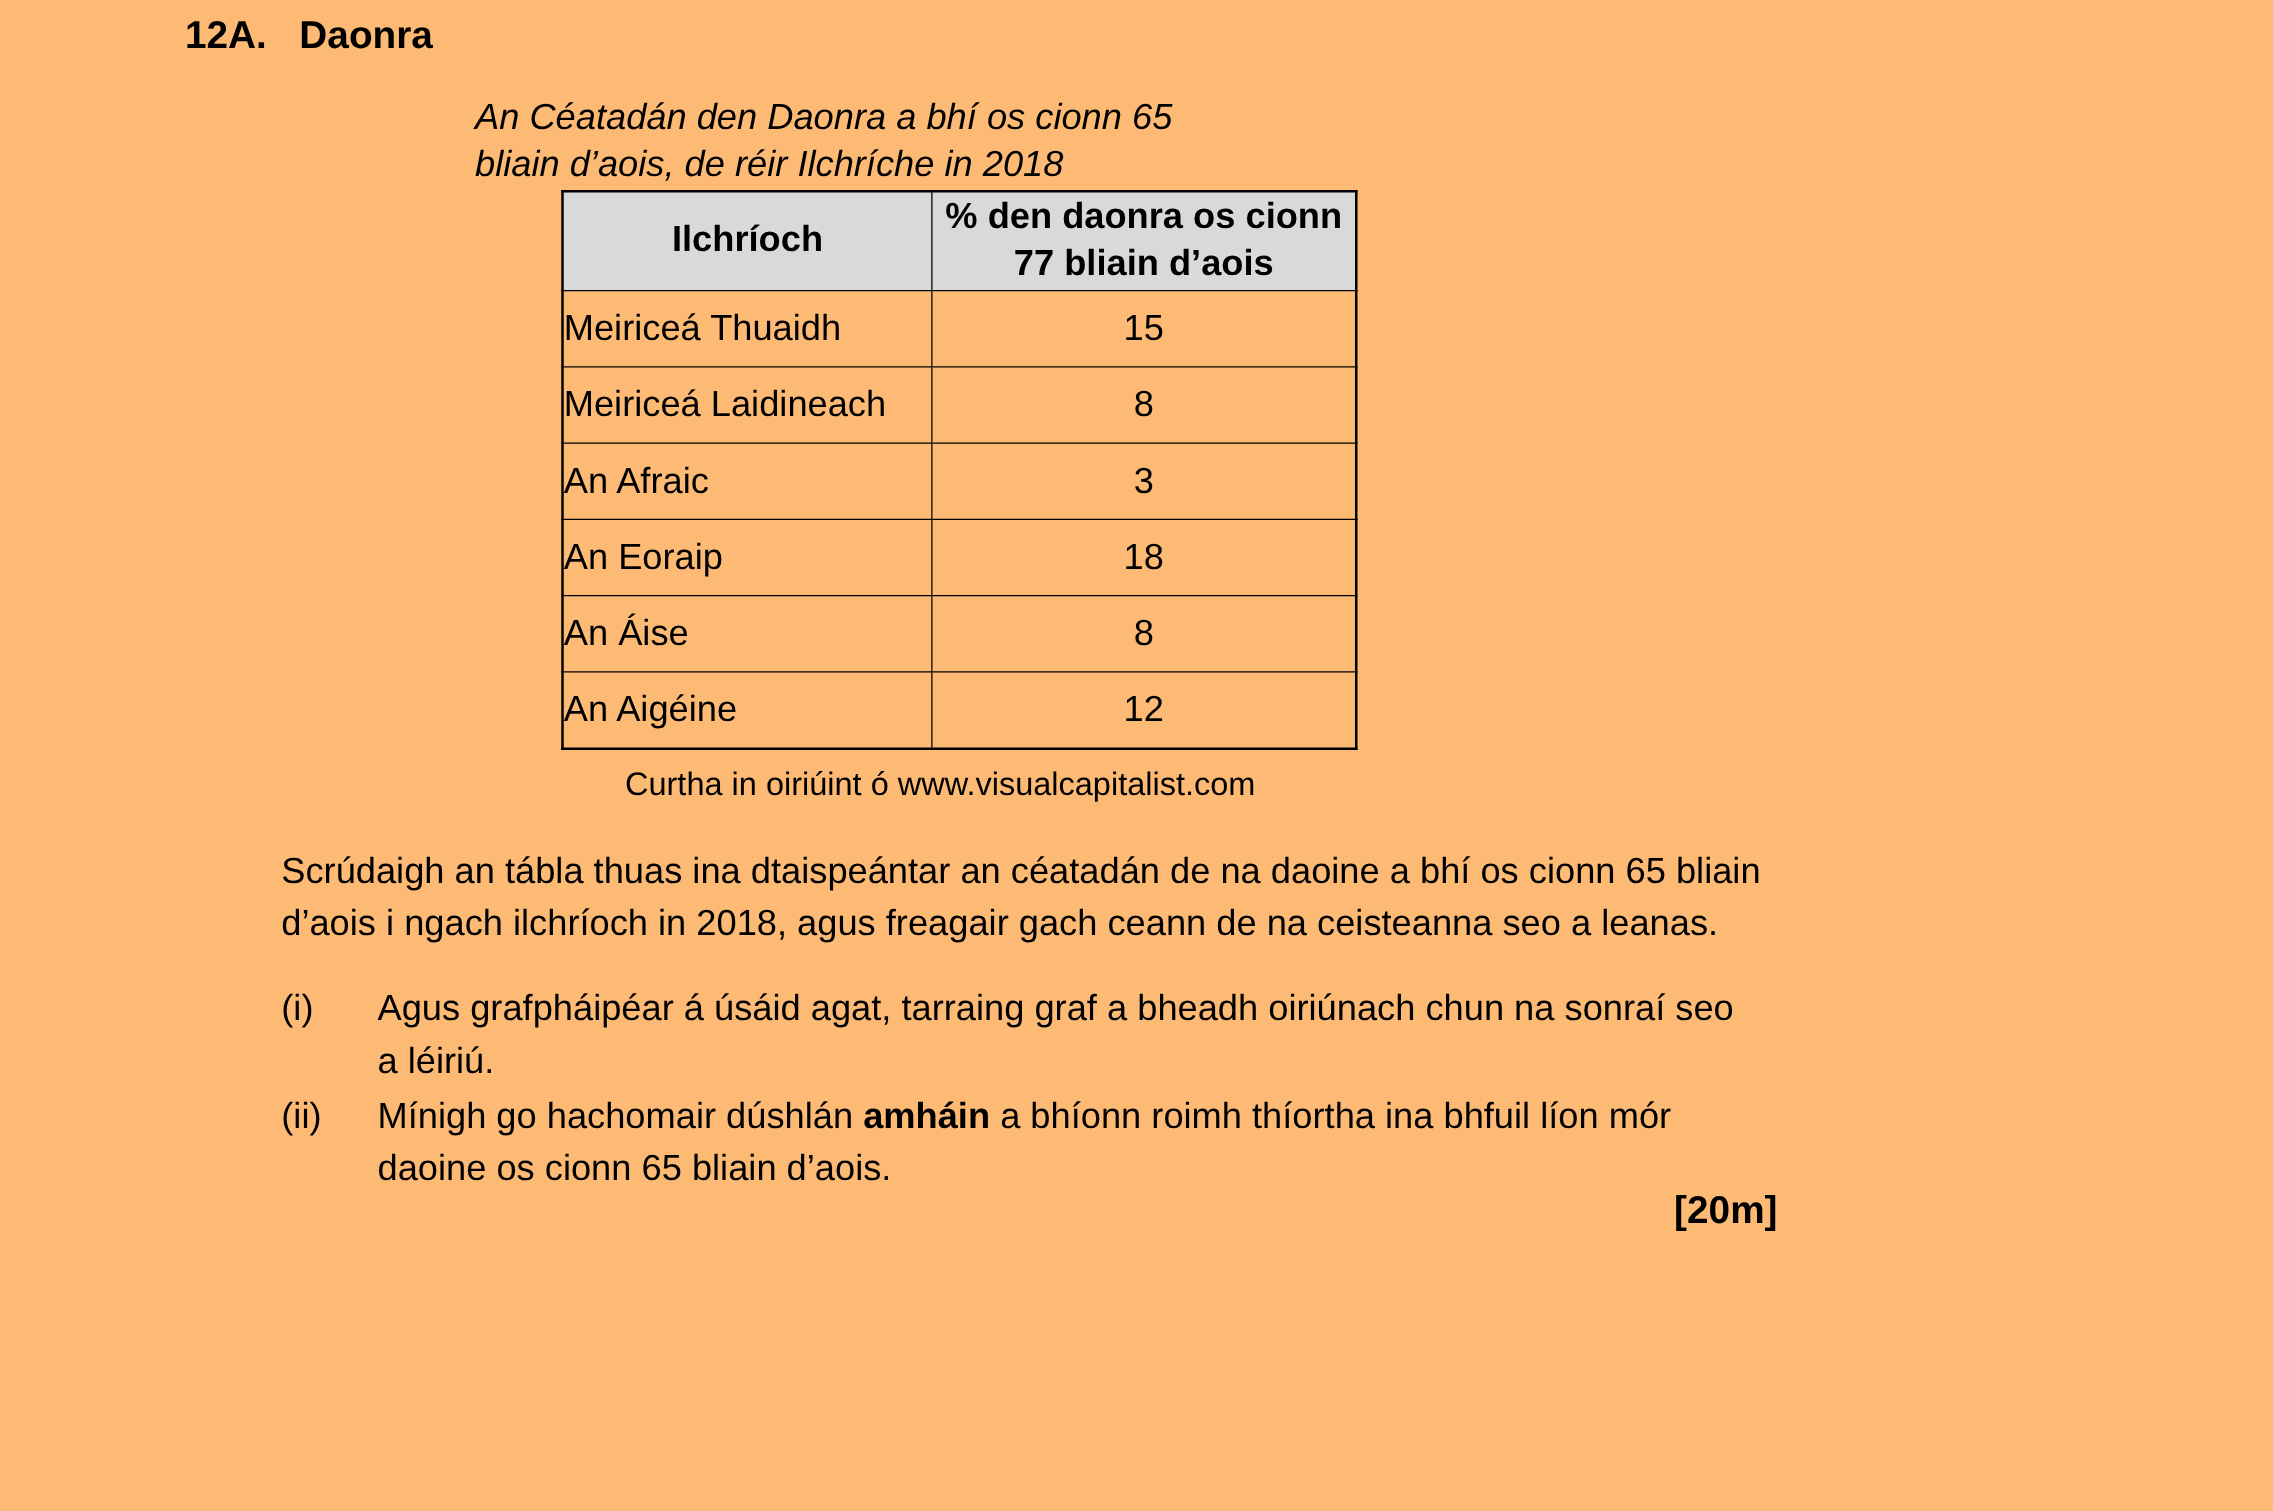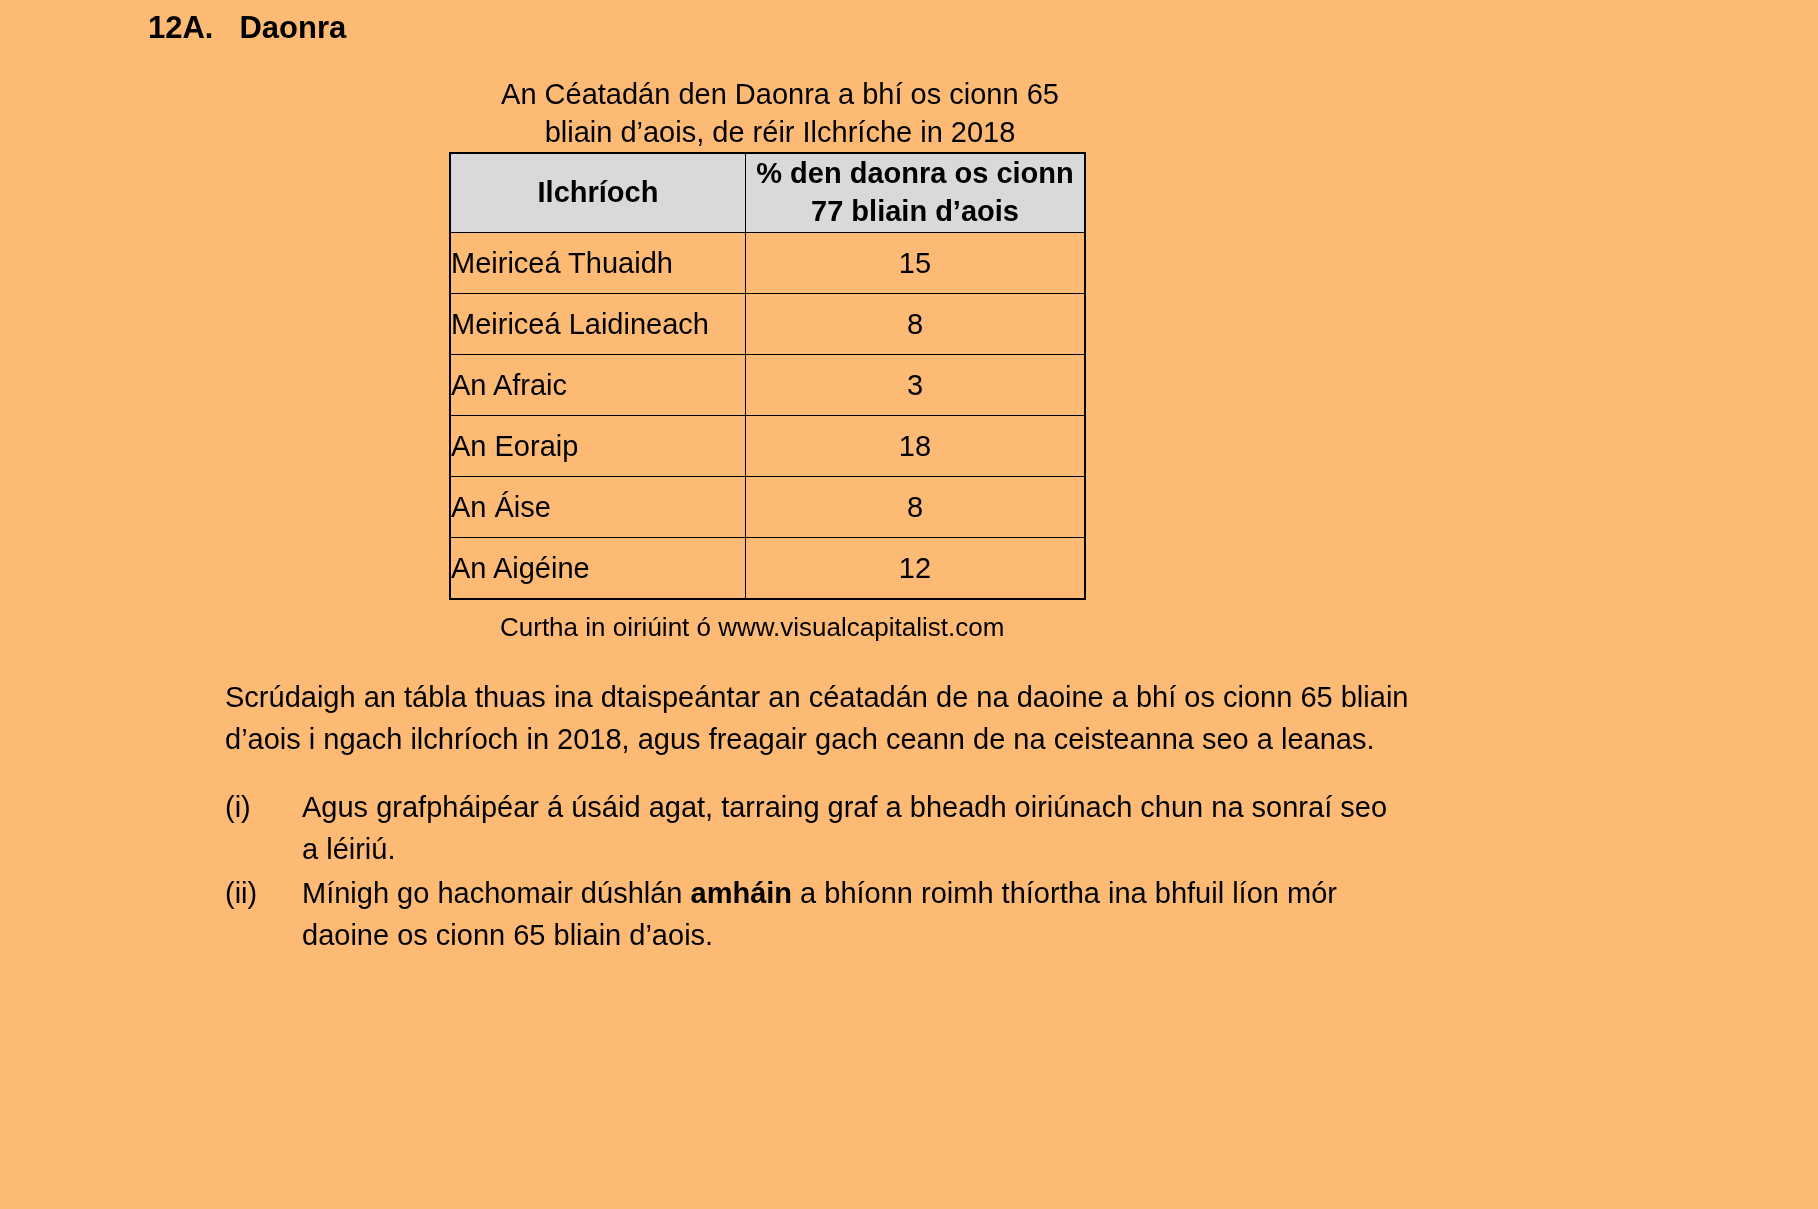--- a/index.html
+++ b/index.html
@@ -20,23 +20,23 @@
     font-size: 31px;
     font-weight: bold;
     display: flex;
     gap: 26px;
   }
   .table-title {
     position: absolute;
     left: 380px;
     top: 76px;
     width: 800px;
-    text-align: center;
     font-size: 29px;
     line-height: 1.3;
+    font-style: italic;
   }
   .data-table-wrap {
     position: absolute;
     left: 449px;
     top: 152px;
   }
   table.data-table {
     border-collapse: collapse;
     border: 2px solid #000000;
   }
@@ -164,14 +164,15 @@
   <div class="list-item item-i">
     <span class="item-label">(i)</span>
     <span class="item-text">Agus grafpháipéar á úsáid agat, tarraing graf a bheadh oiriúnach chun na sonraí seo a léiriú.</span>
   </div>
 
   <div class="list-item item-ii">
     <span class="item-label">(ii)</span>
     <span class="item-text"><span>Mínigh go hachomair dúshlán </span><strong>amháin</strong><span> a bhíonn roimh thíortha ina bhfuil líon mór daoine os cionn 65 bliain d’aois.</span></span>
   </div>
 
+  <div class="marks">[20m]</div>
 
 </div>
 
 </body></html>

